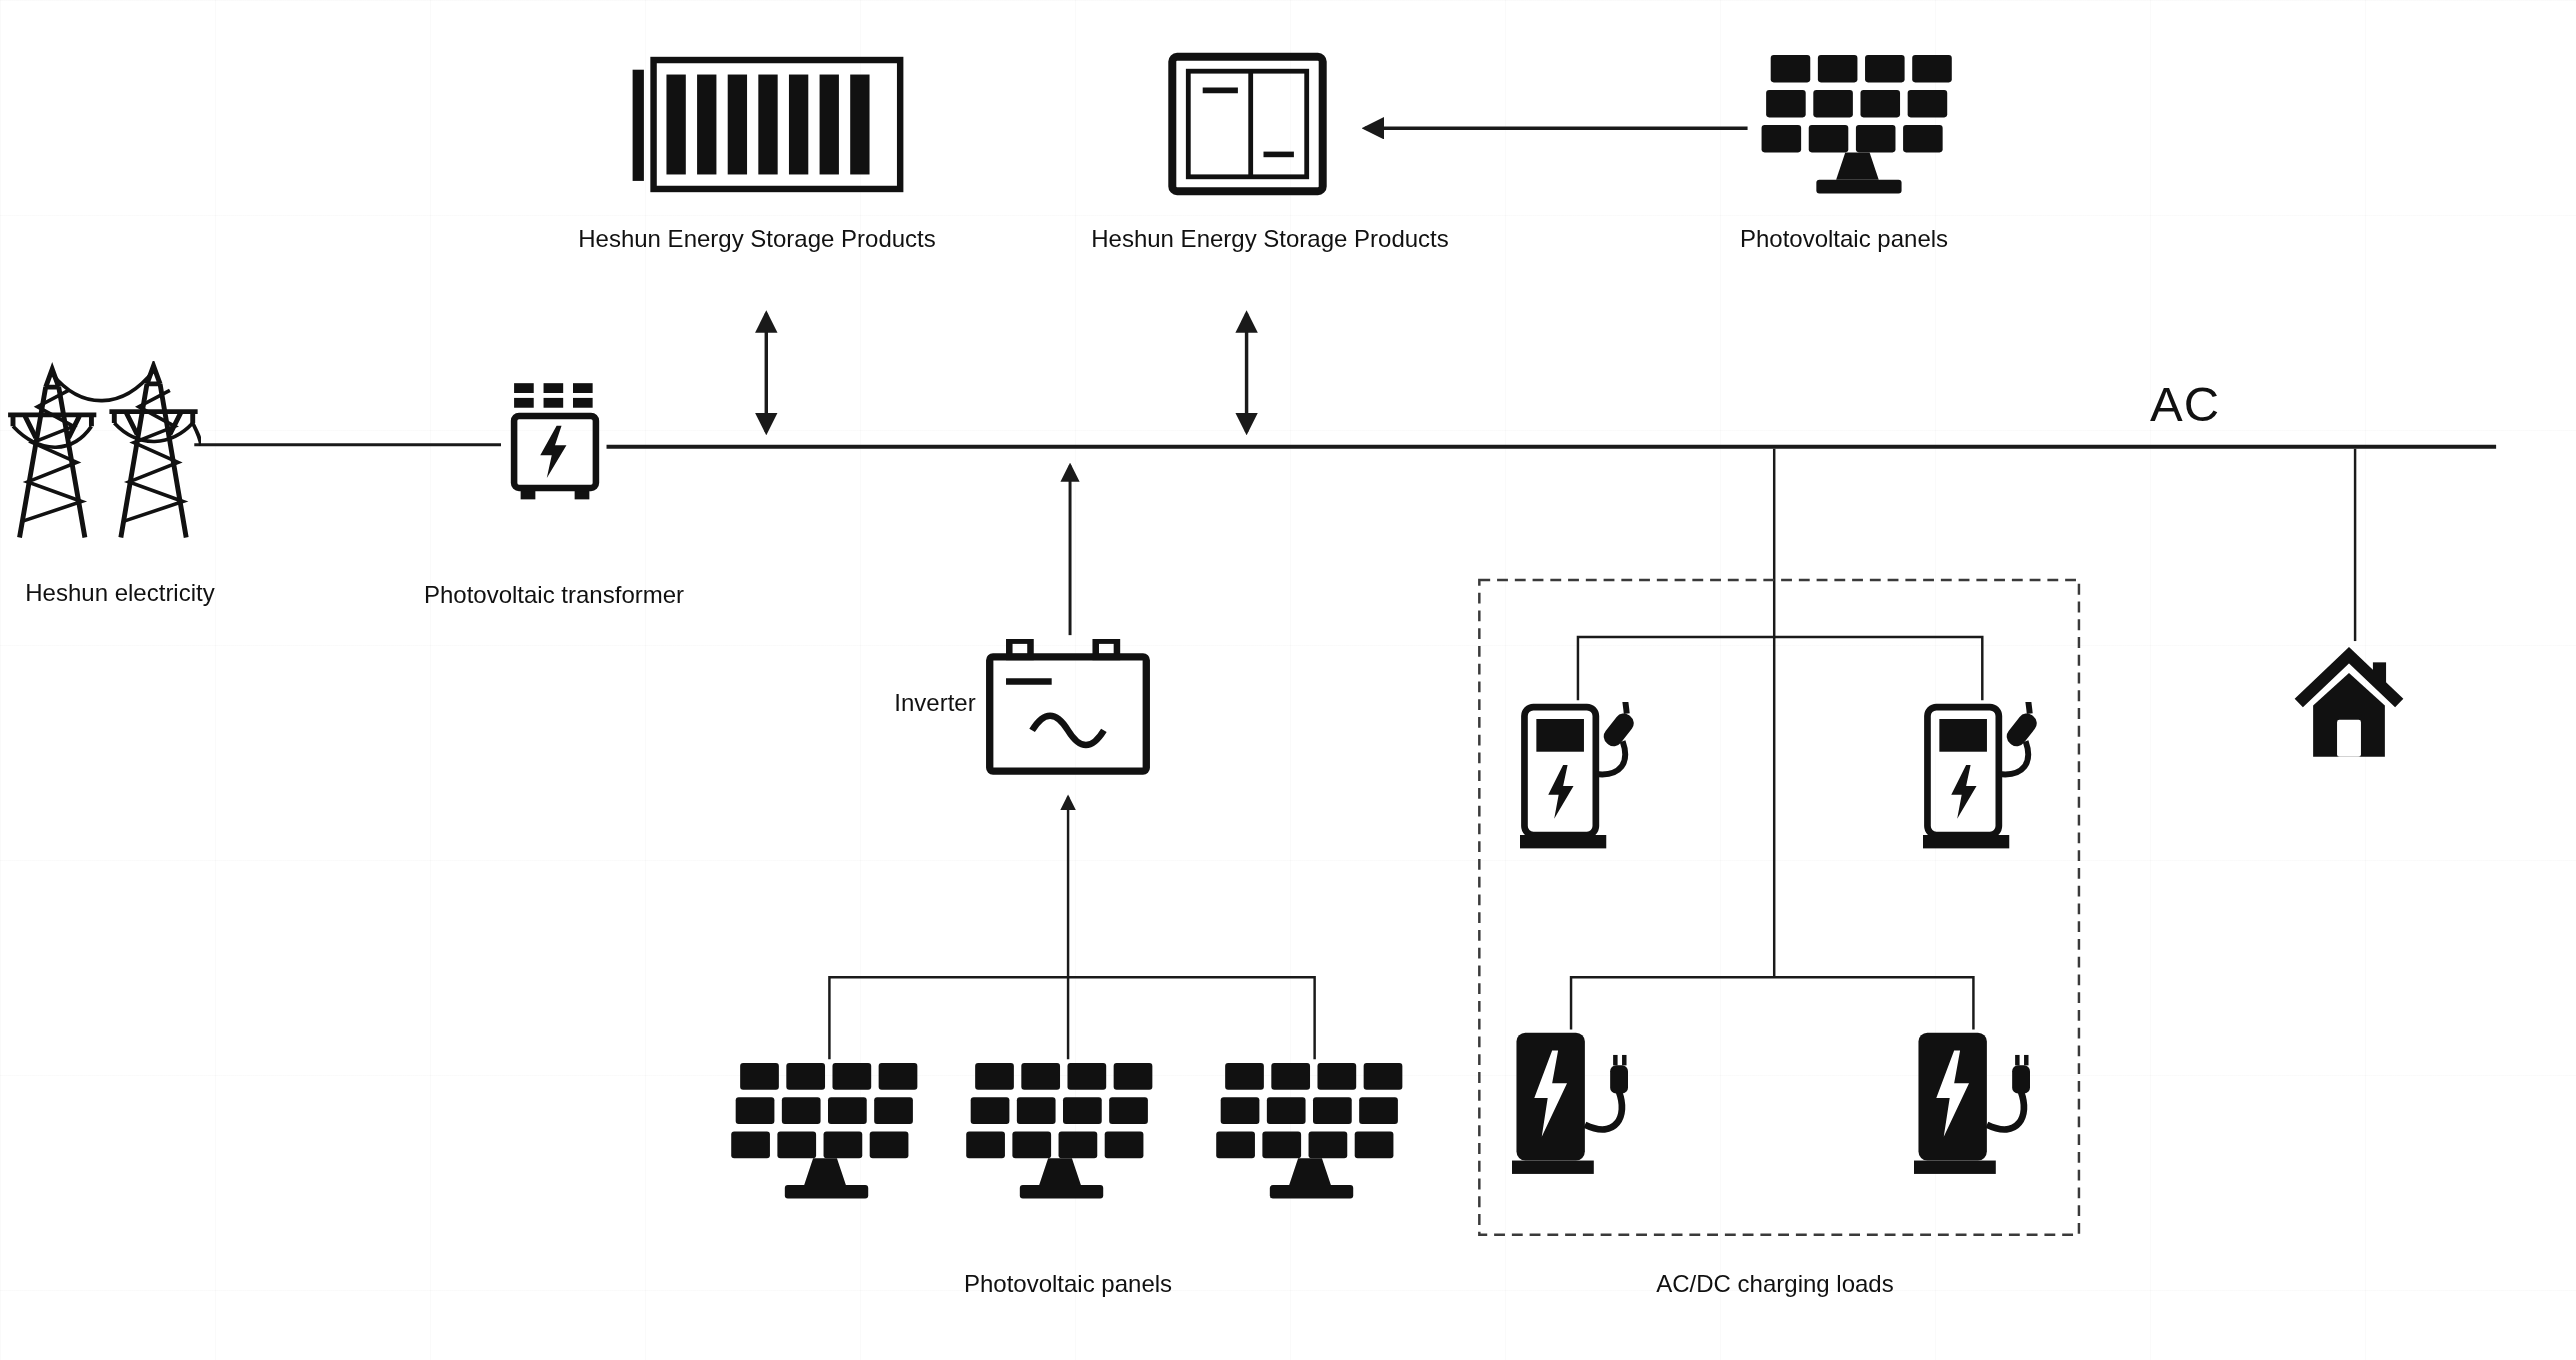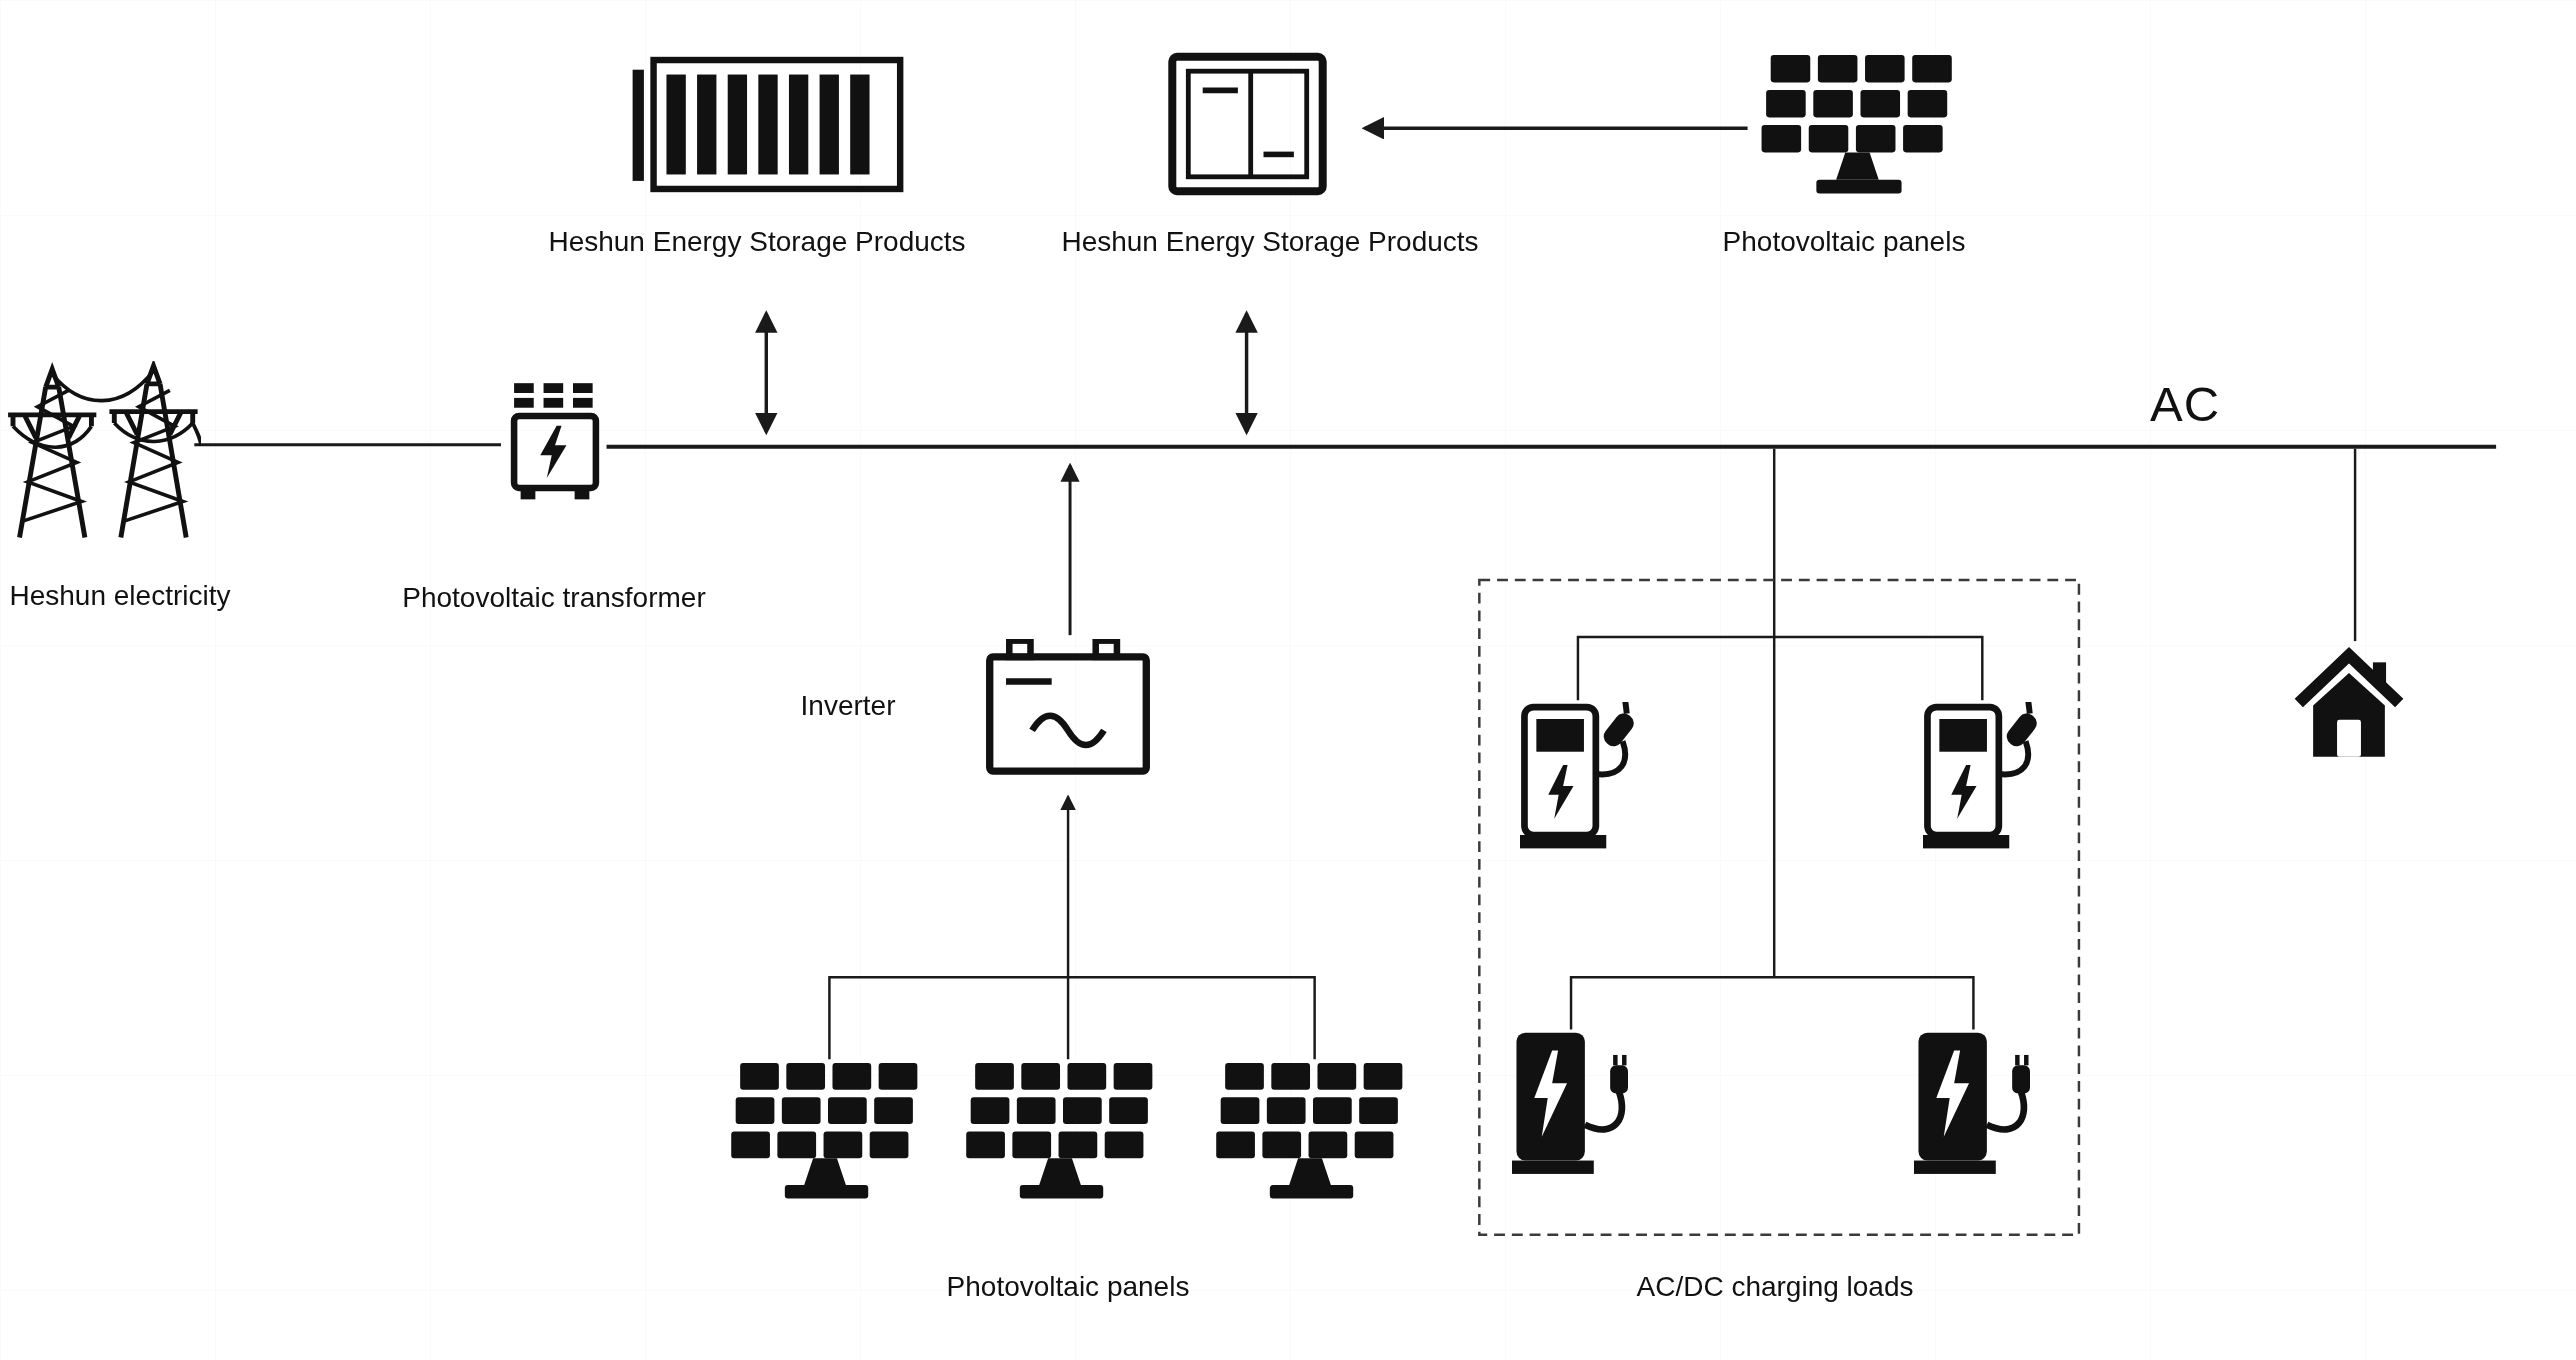--- a/index.html
+++ b/index.html
@@ -8,21 +8,21 @@
     background-image:
       linear-gradient(rgba(120,120,120,0.035) 1px, transparent 1px),
       linear-gradient(90deg, rgba(120,120,120,0.035) 1px, transparent 1px);
     background-size:215px 215px;
     font-family:"Liberation Sans", sans-serif;
   }
   .overlay{position:absolute;left:0;top:0;pointer-events:none;}
   .node{position:absolute;line-height:0;}
   .lbl{
     position:absolute;transform:translateX(-50%);
-    font-size:28px;color:#111111;white-space:nowrap;line-height:1.2;
+    font-size:24px;color:#111111;white-space:nowrap;line-height:1.2;
     font-family:"Liberation Sans", sans-serif;
   }
   .lbl-ac{font-size:49px;letter-spacing:1px;}
   svg .ink{fill:#111111;}
   svg .stroke{stroke:#111111;fill:none;}
 </style>
 </head>
 <body>
 
 <div class="canvas">
@@ -261,18 +261,18 @@
       <rect x="36" y="64" width="20" height="31" rx="2" fill="#ffffff"></rect>
     </svg>
   </div>
 
   <div class="lbl" style="left:757px;top:225px">Heshun Energy Storage Products</div>
   <div class="lbl" style="left:1270px;top:225px">Heshun Energy Storage Products</div>
   <div class="lbl" style="left:1844px;top:225px">Photovoltaic panels</div>
   <div class="lbl lbl-ac" style="left:2185px;top:375px">AC</div>
   <div class="lbl" style="left:120px;top:579px">Heshun electricity</div>
   <div class="lbl" style="left:554px;top:581px">Photovoltaic transformer</div>
-  <div class="lbl" style="left:848px;top:689px">Inverter</div>
+  <div class="lbl" style="left:935px;top:689px">Inverter</div>
   <div class="lbl" style="left:1068px;top:1270px">Photovoltaic panels</div>
   <div class="lbl" style="left:1775px;top:1270px">AC/DC charging loads</div>
 
 </div>
 
 
 </body></html>

